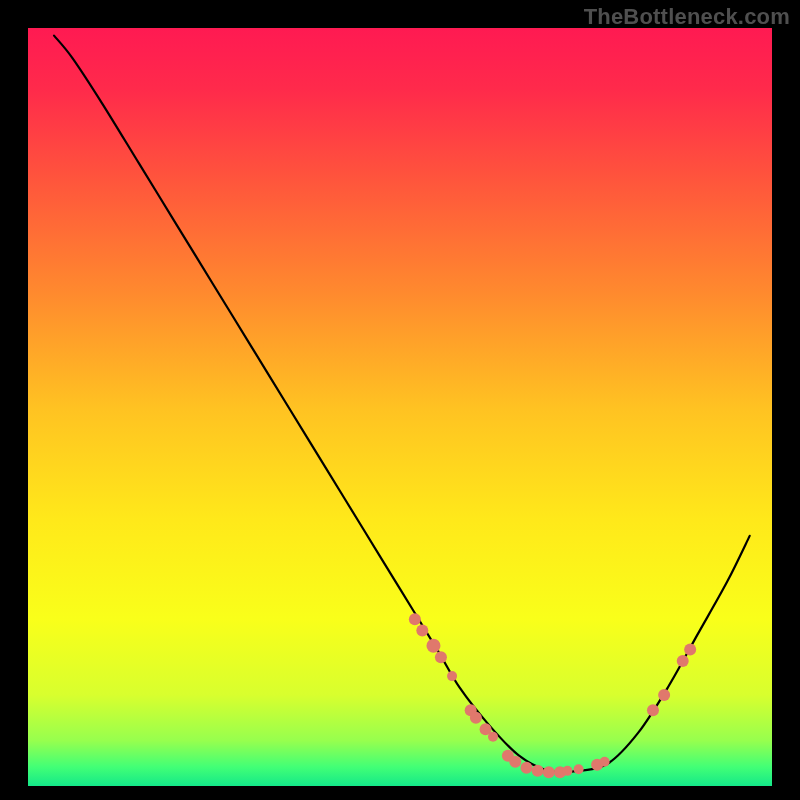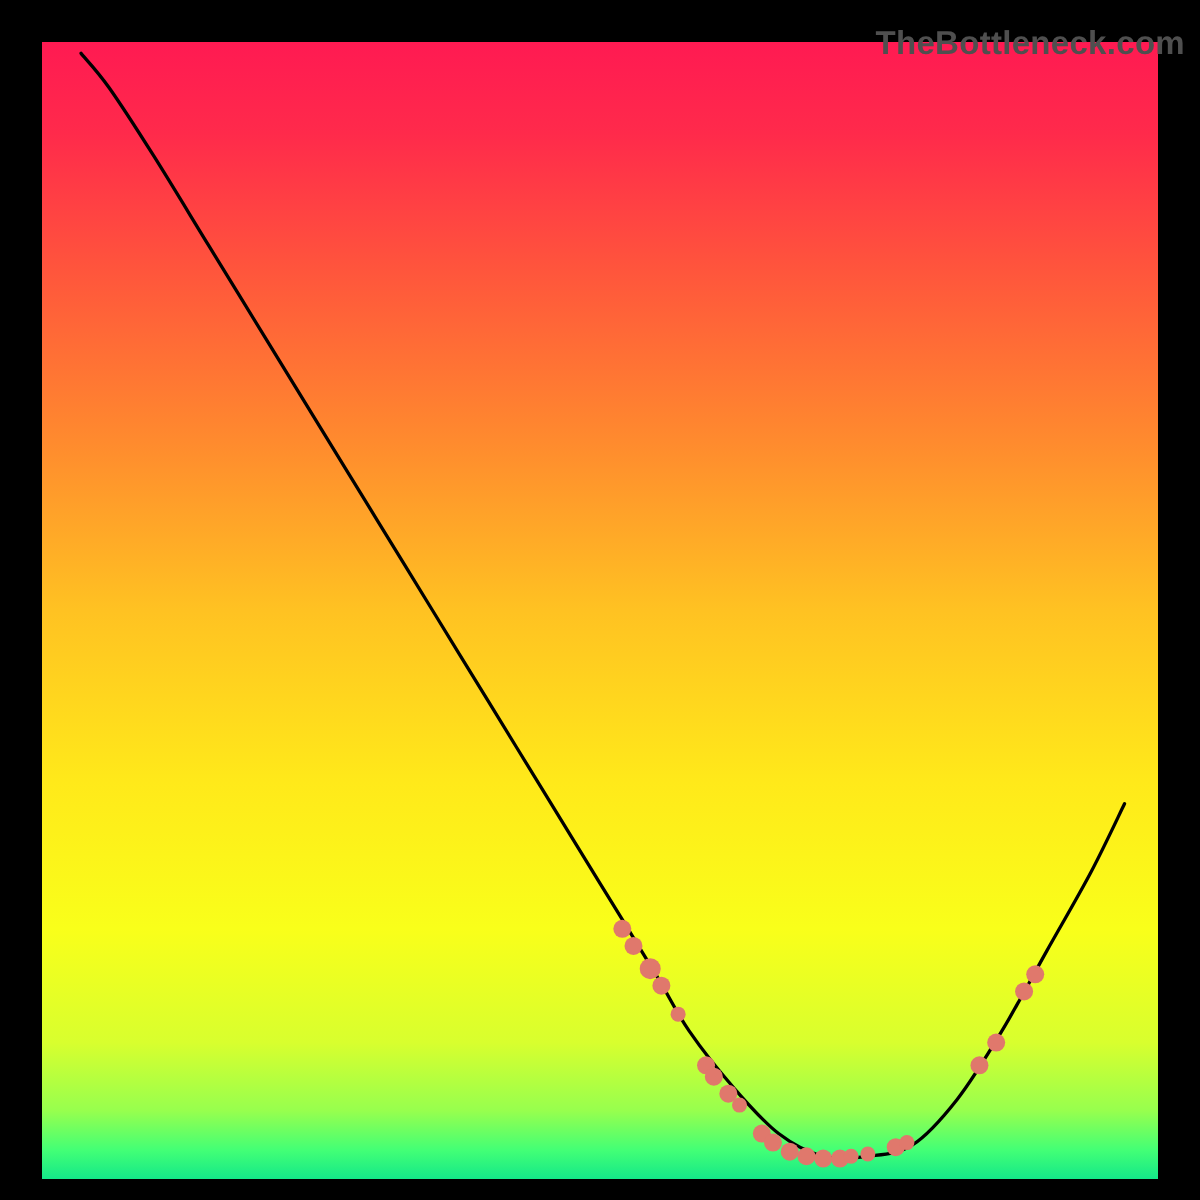--- a/index.html
+++ b/index.html
@@ -19,21 +19,20 @@
   .watermark {
     position: absolute;
     top: 4px;
     right: 10px;
     color: #4f4f4f;
     font-size: 22px;
     font-weight: bold;
     letter-spacing: 0.2px;
     z-index: 20;
     user-select: none;
-    margin-top: 12px;
   }
   svg.plot {
     position: absolute;
     left: 0;
     top: 0;
     width: 800px;
     height: 800px;
     z-index: 5;
   }
   .curve {

